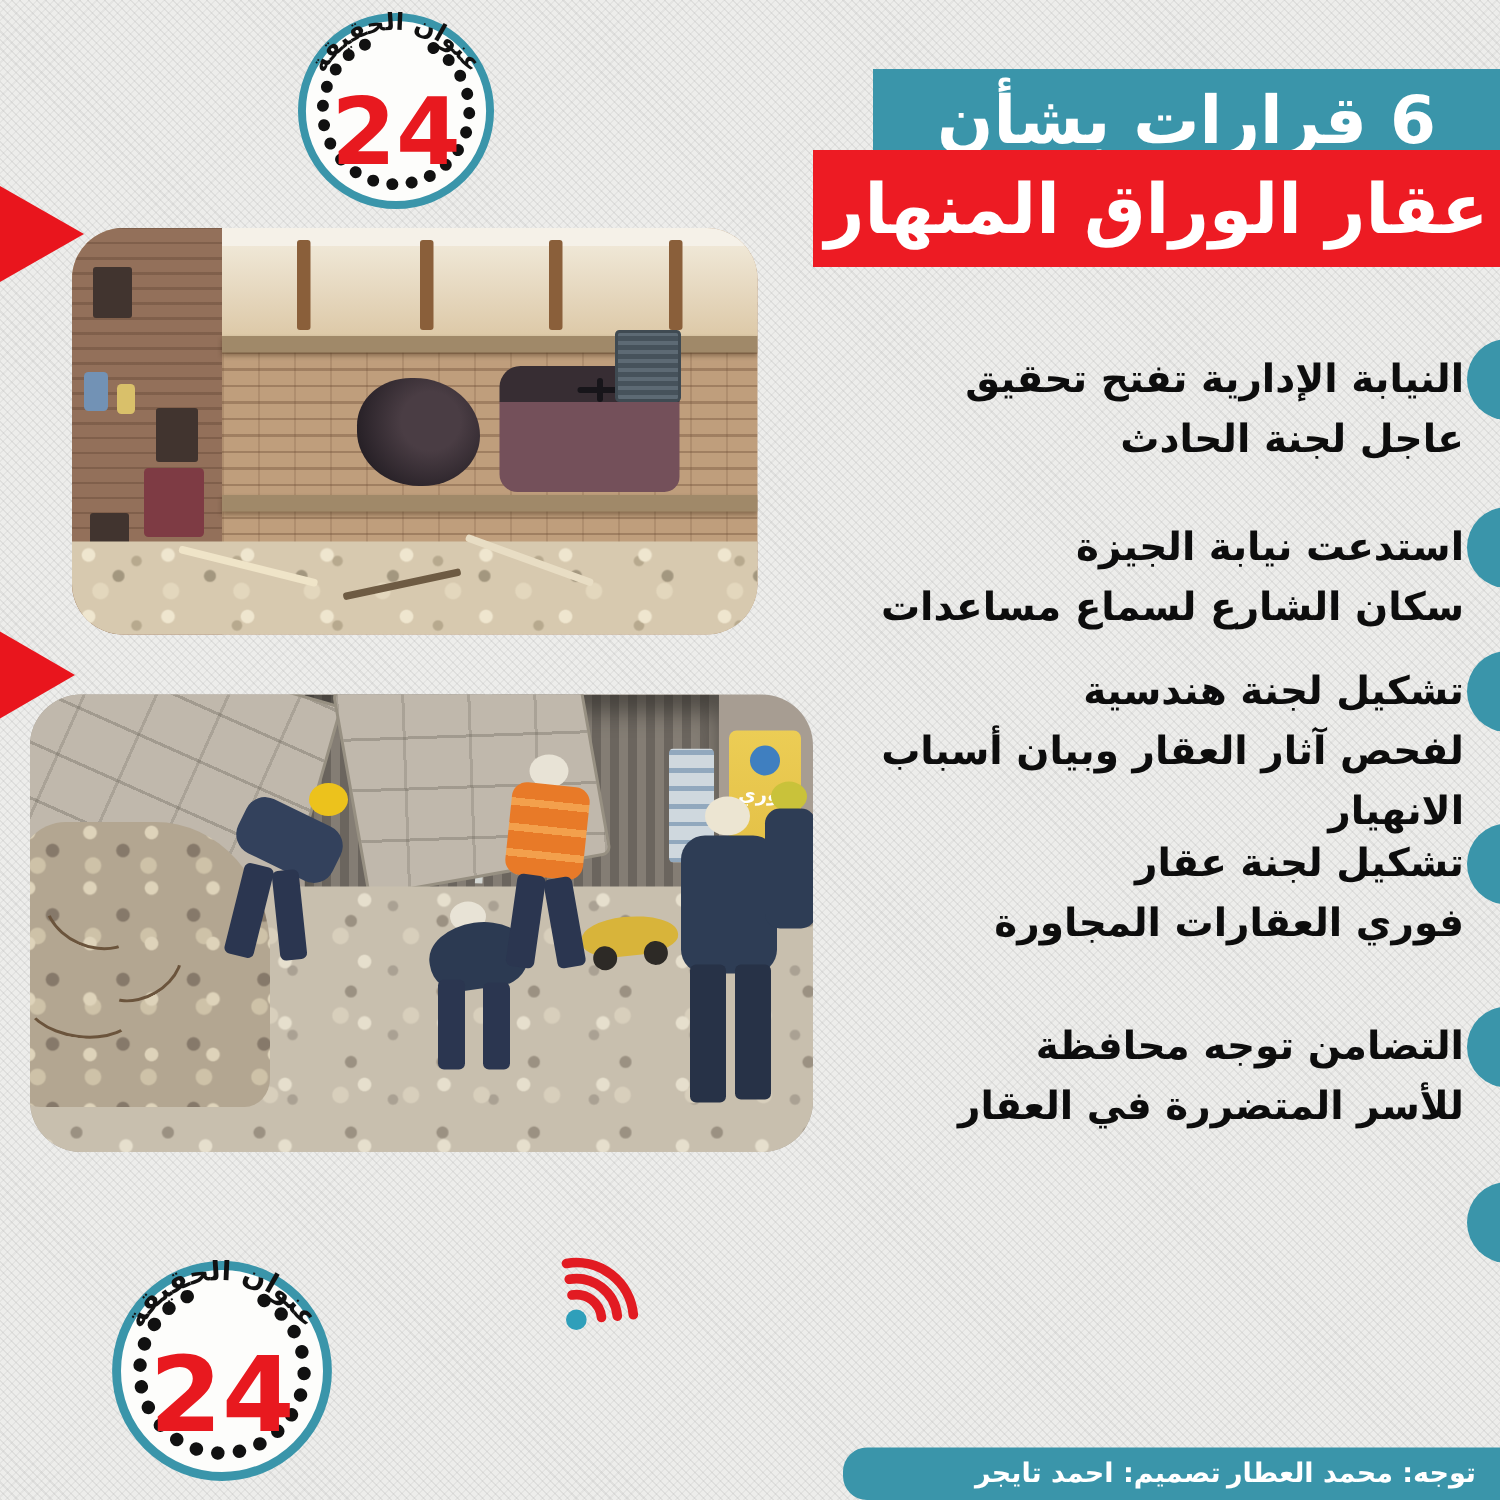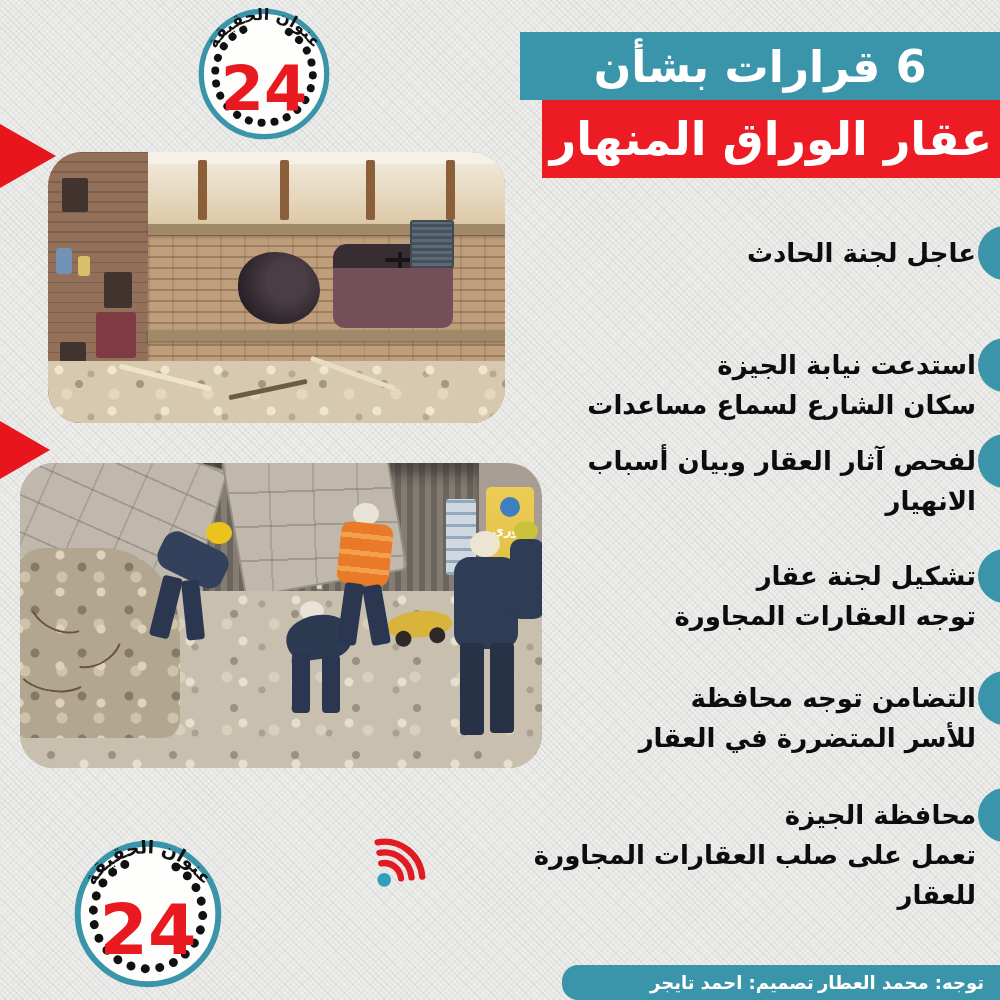--- a/index.html
+++ b/index.html
@@ -7,21 +7,21 @@
   .canvas{
     position:relative; width:1000px; height:1000px; overflow:hidden;
     background-color:#ededeb;
     background-image:
       repeating-linear-gradient(45deg, rgba(150,150,150,.16) 0 1px, transparent 1px 4px),
       repeating-linear-gradient(-45deg, rgba(150,150,150,.10) 0 1px, transparent 1px 4px);
   }
   
   .title-bar{ position:absolute; right:0; display:flex; align-items:center; justify-content:center;
     color:#fff; font-weight:bold; direction:rtl; }
-  .title-bar.teal{ top:32px; width:480px; height:68px; background:#3a95aa; font-size:44px; }
+  .title-bar.teal{ top:46px; width:418px; height:68px; background:#3a95aa; font-size:44px; }
   .title-bar.red { top:100px; width:458px; height:78px; background:#ed1b23; font-size:46px; }
   
   .badge{ position:absolute; }
   .badge svg{ display:block; width:100%; height:100%; }
   .badge-top{ left:198px; top:8px; width:132px; height:132px; }
   .badge-bottom{ left:74px; top:840px; width:148px; height:148px; }
   
   .red-arrow{ position:absolute; left:0; width:0; height:0; }
   .red-arrow.a1{ top:124px; border-top:32px solid transparent; border-bottom:32px solid transparent; border-left:56px solid #e9151d; }
   .red-arrow.a2{ top:421px; border-top:29px solid transparent; border-bottom:29px solid transparent; border-left:50px solid #e9151d; }
@@ -211,46 +211,44 @@
       <div class="leg" style="left:42px;top:112px;width:24px;height:90px;background:#273247;"></div>
     </div>
     <div class="worker" style="left:488px;top:58px;width:40px;height:140px;">
       <div class="helmet" style="left:6px;top:0;width:24px;height:20px;background:#c9c23a;"></div>
       <div class="torso" style="left:2px;top:18px;width:34px;height:80px;background:#2e3d55;border-radius:10px;"></div>
     </div>
   </div>
 
   <div class="bullet" style="top:226px;"></div>
   <div class="decision" style="top:233px;">
+    <div>النيابة الإدارية تفتح تحقيق</div>
     <div>عاجل لجنة الحادث</div>
   </div>
   <div class="bullet" style="top:338px;"></div>
   <div class="decision" style="top:345px;">
     <div>استدعت نيابة الجيزة</div>
     <div>سكان الشارع لسماع مساعدات</div>
   </div>
   <div class="bullet" style="top:434px;"></div>
   <div class="decision" style="top:441px;">
+    <div>تشكيل لجنة هندسية</div>
     <div>لفحص آثار العقار  وبيان أسباب الانهيار</div>
   </div>
   <div class="bullet" style="top:549px;"></div>
   <div class="decision" style="top:556px;">
     <div>تشكيل لجنة عقار</div>
-    <div>توجه العقارات المجاورة</div>
+    <div>فوري العقارات المجاورة</div>
   </div>
   <div class="bullet" style="top:671px;"></div>
   <div class="decision" style="top:678px;">
     <div>التضامن توجه محافظة</div>
     <div>للأسر المتضررة في العقار</div>
   </div>
   <div class="bullet" style="top:788px;"></div>
-  <div class="decision" style="top:795px;">
-    <div>محافظة الجيزة</div>
-    <div>تعمل على صلب العقارات المجاورة للعقار</div>
-  </div>
 
   <div class="badge badge-bottom">
     <svg viewBox="0 0 100 100">
       <circle cx="50" cy="50" r="47.5" fill="#fdfdfb" stroke="#3a95aa" stroke-width="4"></circle>
       <path d="M34.36 16.47 A37 37 0 1 0 65.64 16.47" fill="none" stroke="#111" stroke-width="6" stroke-linecap="round" stroke-dasharray="0.1 9.7"></path>
       <path id="arcTop2" d="M14.5 29.5 A41 41 0 0 1 85.5 29.5" fill="none"></path>
       <text font-size="12.5" font-weight="bold" fill="#111">
         <textPath href="#arcTop2" startOffset="50%" text-anchor="middle">عنوان الحقيقة</textPath>
       </text>
       <text x="50" y="77" text-anchor="middle" font-size="47" font-weight="bold" fill="#e8191f">24</text>

